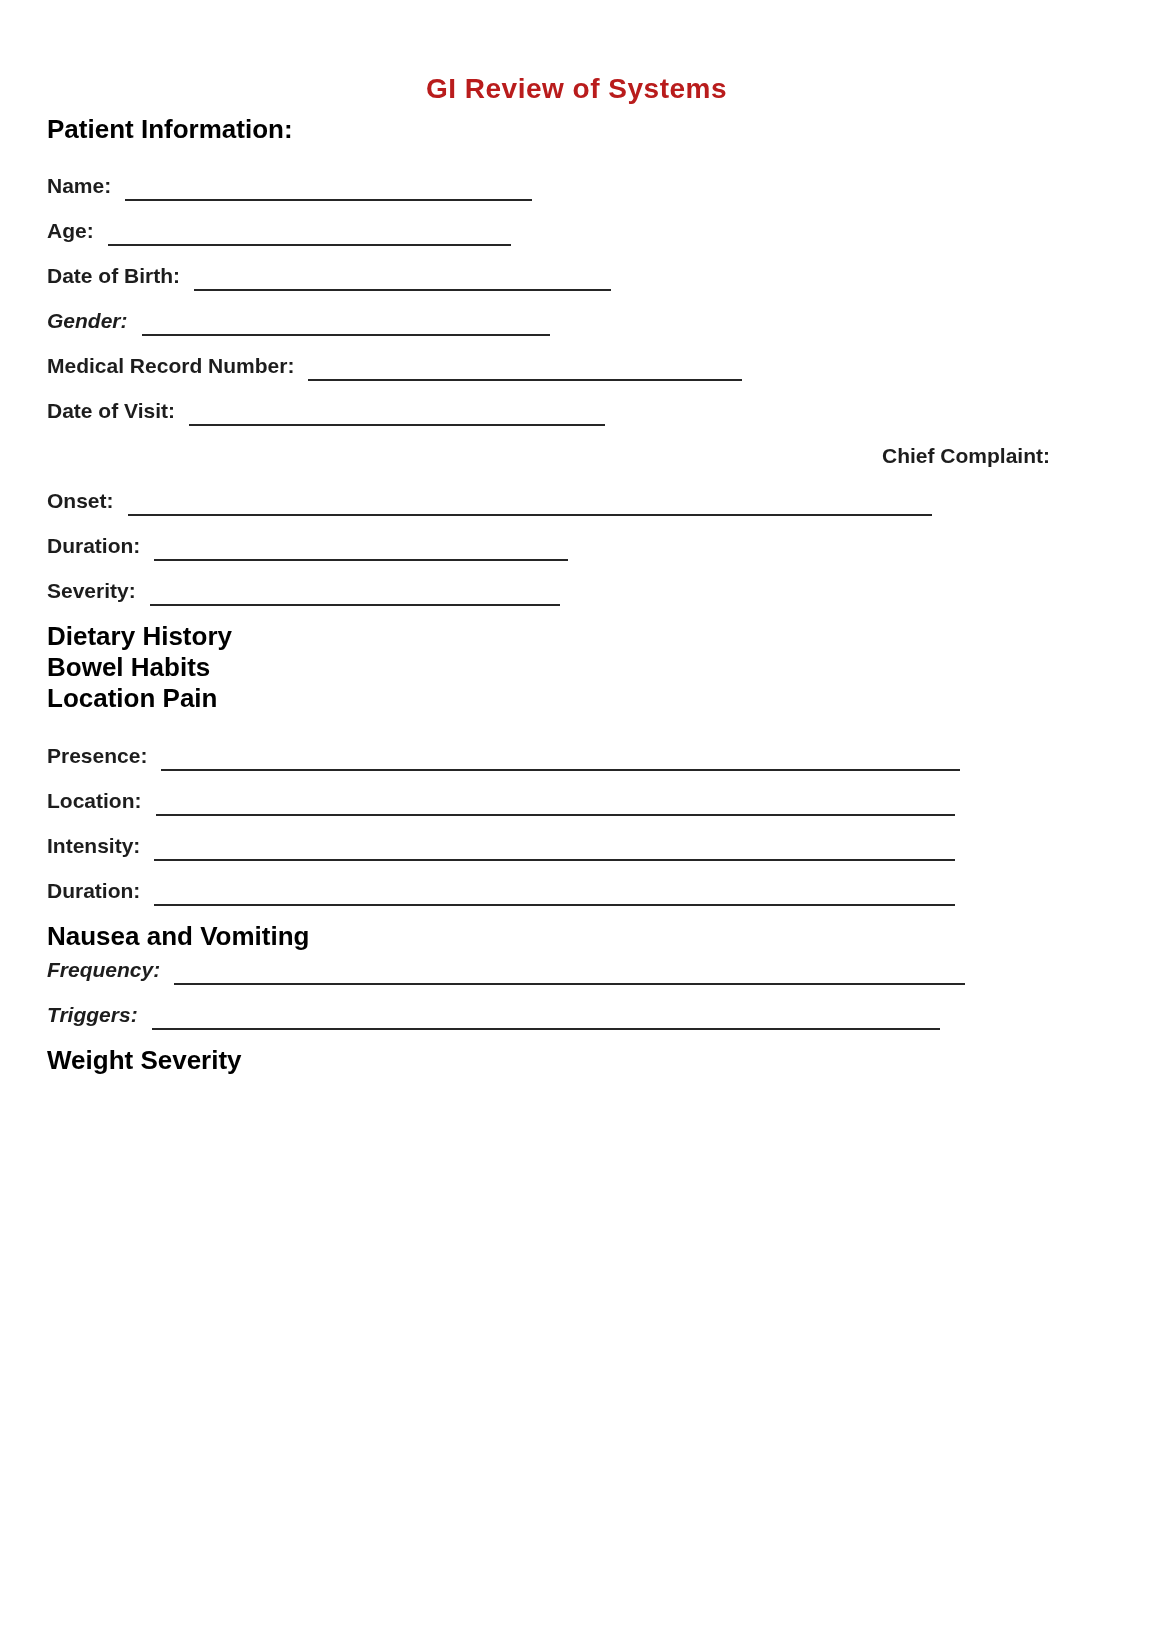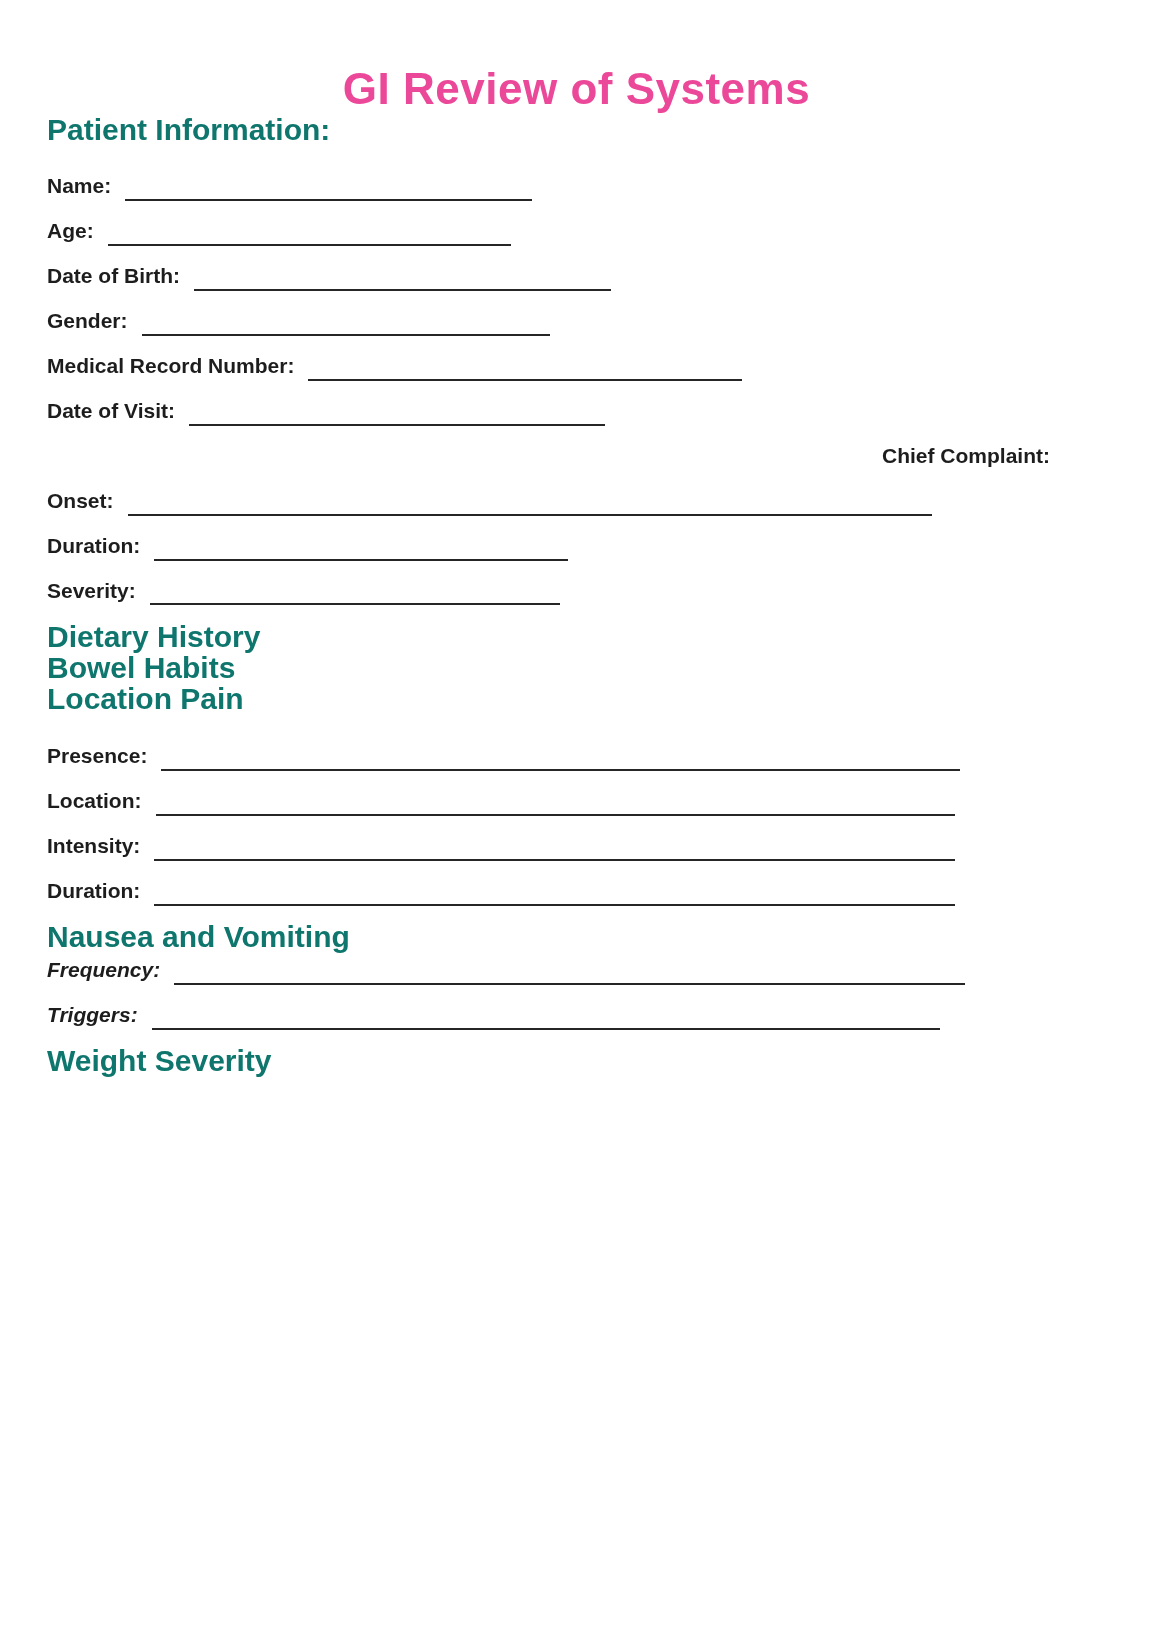--- a/index.html
+++ b/index.html
@@ -7,34 +7,34 @@
     width: 1176px;
     height: 1630px;
     background: #ffffff;
     font-family: "Liberation Sans", "DejaVu Sans", sans-serif;
     overflow: hidden;
   }
   .page { width: 1176px; height: 1630px; position: relative; }
 
   h1.form-title {
     margin: 64px 70px 0 47px;
-    font-size: 44px;
+    font-size: 28px;
     line-height: 50px;
     font-weight: 700;
     text-align: center;
-    color: #ec4899;
+    color: #b91c1c;
     letter-spacing: 0.5px;
   }
 
   h2.s-head {
     margin: 0 0 0 47px;
-    font-size: 30px;
+    font-size: 26px;
     line-height: 31px;
     font-weight: 700;
-    color: #0f766e;
+    color: #000000;
   }
 
   .mt-pi      { margin-top: 34px; }
   .mt-dietary { margin-top: 5px; }
   .mt-bowel   { margin-top: 145px; }
   .mt-abdo    { margin-top: 128px; }
   .mt-nausea  { margin-top: 9px; }
   .mt-weight  { margin-top: 21px; }
 
   .fields { margin-left: 47px; }
@@ -68,27 +68,27 @@
     bottom: 2px;
     font-size: 19px;
     color: #1d1d1d;
     white-space: nowrap;
   }
 
   
   .w485  { width: 485px; }
   .w464  { width: 464px; }
   .w564  { width: 564px; }
-  .w503  { width: 503px; }
+  .w503  { width: 503px; font-style: italic; }
   .w695  { width: 695px; }
   .w558  { width: 558px; }
   .w1003 { width: 1003px; flex-direction: column; }
   .w885  { width: 885px; }
   .w521  { width: 521px; }
-  .w513  { width: 513px; align-items: center; }
+  .w513  { width: 513px; }
   .w913  { width: 913px; }
   .w908  { width: 908px; }
   .w918  { width: 918px; }
   .w893  { width: 893px; }
 </style>
 </head>
 <body>
 
 <div class="page">
 

